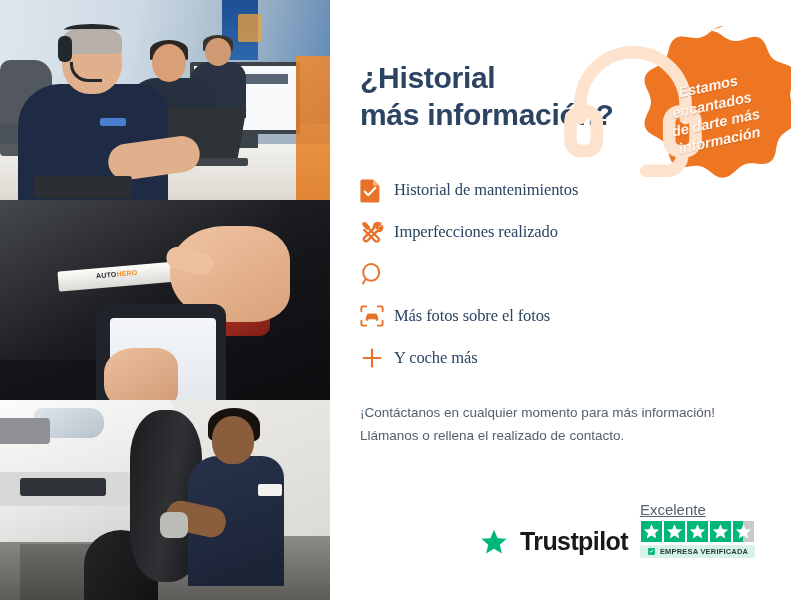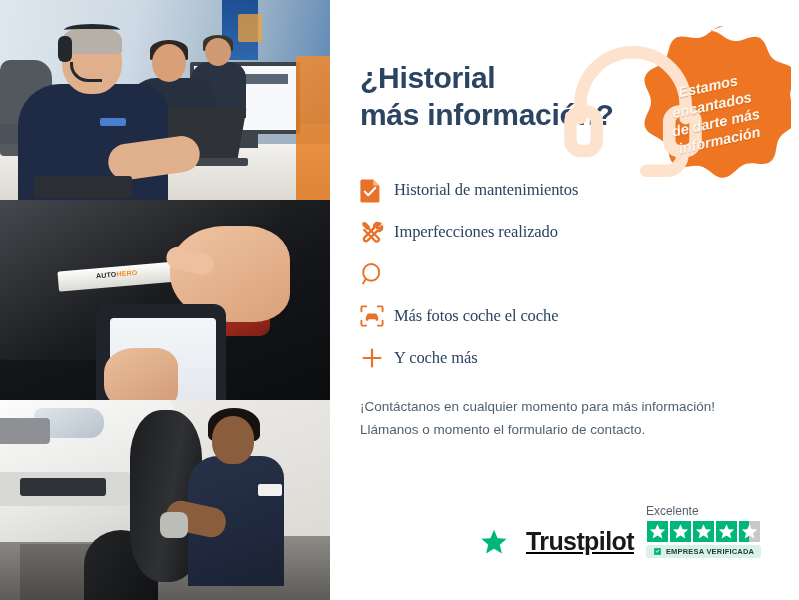--- a/index.html
+++ b/index.html
@@ -192,38 +192,38 @@
     color: #e8722a;
   }
   .feature .lbl {
     color: #2b4462;
     font-size: 16.5px;
     letter-spacing: -0.1px;
   }
 
   
   .contact {
-    margin-top: 18px;
+    margin-top: 24px;
     color: #53616f;
     font-size: 13.5px;
     line-height: 1.72;
   }
   .contact p { white-space: nowrap; }
 
   
   .trust {
     position: absolute;
     left: 150px; bottom: 42px;
     display: flex; align-items: flex-end; gap: 12px;
   }
-  .tp-logo { display:flex; align-items:center; gap:18px; padding-bottom:2px;text-decoration:underline;}
+  .tp-logo { display:flex; align-items:center; gap:12px; padding-bottom:2px;}
   .tp-logo .star { width:28px; height:28px; color:#00b67a; }
   .tp-logo .word { font-size:25px; font-weight:bold; color:#191919; letter-spacing:-0.6px; }
   .tp-right { display:flex; flex-direction:column; align-items:center; gap:3px; }
-  .tp-rating { font-size:12px; color:#55606b; align-self:flex-start; }
+  .tp-rating { font-size:15px; color:#55606b; align-self:flex-start;text-decoration:underline; }
   .tp-stars { display:flex; gap:2px; }
   .tp-stars .sbox {
     width:21px; height:21px; background:#00b67a;
     display:flex; align-items:center; justify-content:center;
   }
   .tp-stars .sbox.half { background: linear-gradient(90deg,#00b67a 50%,#c8c8c8 50%); }
   .tp-stars .sbox svg { width:17px; height:17px; color:#ffffff; }
   .tp-verified {
     display:flex; align-items:center; gap:4px;
     background:#d9f2e8; border-radius:3px;
@@ -369,37 +369,37 @@
       <div class="feature">
         <span class="ico">
           <svg width="24" height="22" viewBox="0 0 24 22" fill="none" stroke="#e8722a" stroke-width="1.9" stroke-linecap="round" stroke-linejoin="round">
             <path d="M1.4 6.2V2.6a1.2 1.2 0 0 1 1.2-1.2h3.6"></path>
             <path d="M17.8 1.4h3.6a1.2 1.2 0 0 1 1.2 1.2v3.6"></path>
             <path d="M22.6 15.8v3.6a1.2 1.2 0 0 1-1.2 1.2h-3.6"></path>
             <path d="M6.2 20.6H2.6a1.2 1.2 0 0 1-1.2-1.2v-3.6"></path>
             <path fill="#e8722a" stroke="none" d="M5.8 12.4l1.5-3.2a1.4 1.4 0 0 1 1.3-.8h6.8a1.4 1.4 0 0 1 1.3.8l1.5 3.2v2.6a.8.8 0 0 1-.8.8h-1a.8.8 0 0 1-.8-.8v-.7H8.4v.7a.8.8 0 0 1-.8.8h-1a.8.8 0 0 1-.8-.8z"></path>
           </svg>
         </span>
-        <span class="lbl">Más fotos coche el coche</span>
+        <span class="lbl">Más fotos sobre el fotos</span>
       </div>
 
       <div class="feature">
         <span class="ico">
           <svg width="24" height="24" viewBox="0 0 24 24" fill="none" stroke="#e8722a" stroke-width="2.2" stroke-linecap="round">
             <path d="M12 3.6v16.8M3.6 12h16.8"></path>
           </svg>
         </span>
         <span class="lbl">Y coche más</span>
       </div>
 
     </div>
 
     <div class="contact">
       <p>¡Contáctanos en cualquier momento para más información!</p>
-      <p>Llámanos o momento el formulario de contacto.</p>
+      <p>Llámanos o rellena el realizado de contacto.</p>
     </div>
 
     <div class="trust">
 
       <div class="tp-logo">
         <svg class="star" viewBox="0 0 24 24" fill="currentColor">
           <path d="M12 1.6l3.1 7.1 7.7.6-5.8 5 1.8 7.5L12 17.8 5.2 21.8 7 14.3l-5.8-5 7.7-.6z"></path>
         </svg>
         <span class="word">Trustpilot</span>
       </div>

